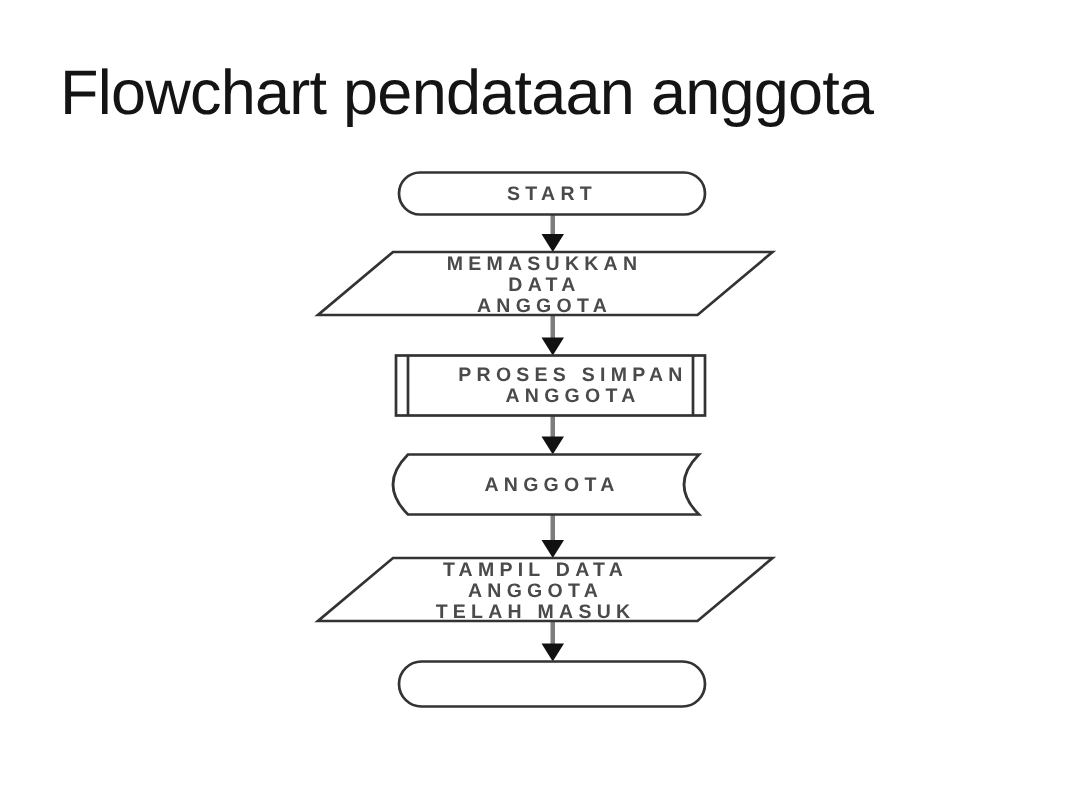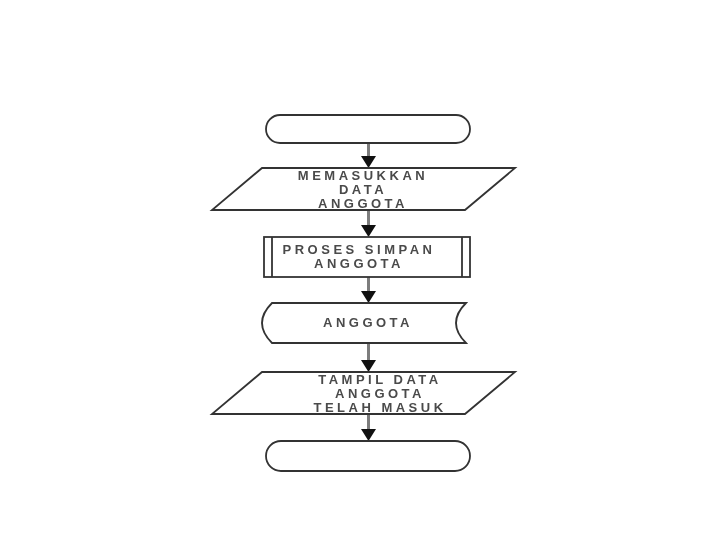--- a/index.html
+++ b/index.html
@@ -37,30 +37,31 @@
     font-size: 13px;
     font-weight: bold;
     letter-spacing: 3.5px;
     color: #4a4a4a;
     text-align: center;
     white-space: pre-line;
     line-height: 14px;
   }
   .lbl-start   { left: 266px; top: 115px; width: 204px; height: 28px; line-height: 28px; }
   .lbl-input   { left: 213px; top: 169px; width: 300px; }
-  .lbl-process { left: 256px; top: 243px; width: 206px; }
+  .lbl-process { left: 279px; top: 243px; width: 206px; }
   .lbl-storage { left: 266px; top: 303px; width: 204px; height: 40px; line-height: 40px; }
-  .lbl-output  { left: 230px; top: 373px; width: 300px; }
+  .lbl-output  { left: 207px; top: 373px; width: 300px; }
   .lbl-stop    { left: 266px; top: 441px; width: 204px; height: 30px; line-height: 30px; }
 </style>
 </head>
 <body>
 
 <div class="slide">
 
+  <div class="slide-title">Flowchart pendataan anggota</div>
 
   <svg class="diagram-layer" width="720" height="540" viewBox="0 0 720 540" xmlns="http://www.w3.org/2000/svg">
 
     <g>
       <line x1="368.5" y1="143" x2="368.5" y2="158" stroke="#7d7d7d" stroke-width="3"></line>
       <polygon points="361,156 376,156 368.5,168" fill="#111111"></polygon>
     </g>
     <g>
       <line x1="368.5" y1="210" x2="368.5" y2="226" stroke="#7d7d7d" stroke-width="3"></line>
       <polygon points="361,225 376,225 368.5,237" fill="#111111"></polygon>
@@ -88,20 +89,21 @@
       <line x1="462" y1="237" x2="462" y2="277" stroke="#333333" stroke-width="1.8"></line>
     </g>
 
     <path d="M 272,303 L 466,303 Q 446,323 466,343 L 272,343 Q 252,323 272,303 Z" fill="#ffffff" stroke="#333333" stroke-width="1.8"></path>
 
     <polygon points="262,372 515,372 465,414 212,414" fill="#ffffff" stroke="#333333" stroke-width="1.8"></polygon>
 
     <rect x="266" y="441" width="204" height="30" rx="15" ry="15" fill="#ffffff" stroke="#333333" stroke-width="1.8"></rect>
   </svg>
 
+  <div class="node-label lbl-start">START</div>
 
   <div class="node-label lbl-input">MEMASUKKAN
 DATA
 ANGGOTA</div>
 
   <div class="node-label lbl-process">PROSES SIMPAN
 ANGGOTA</div>
 
   <div class="node-label lbl-storage">ANGGOTA</div>
 

